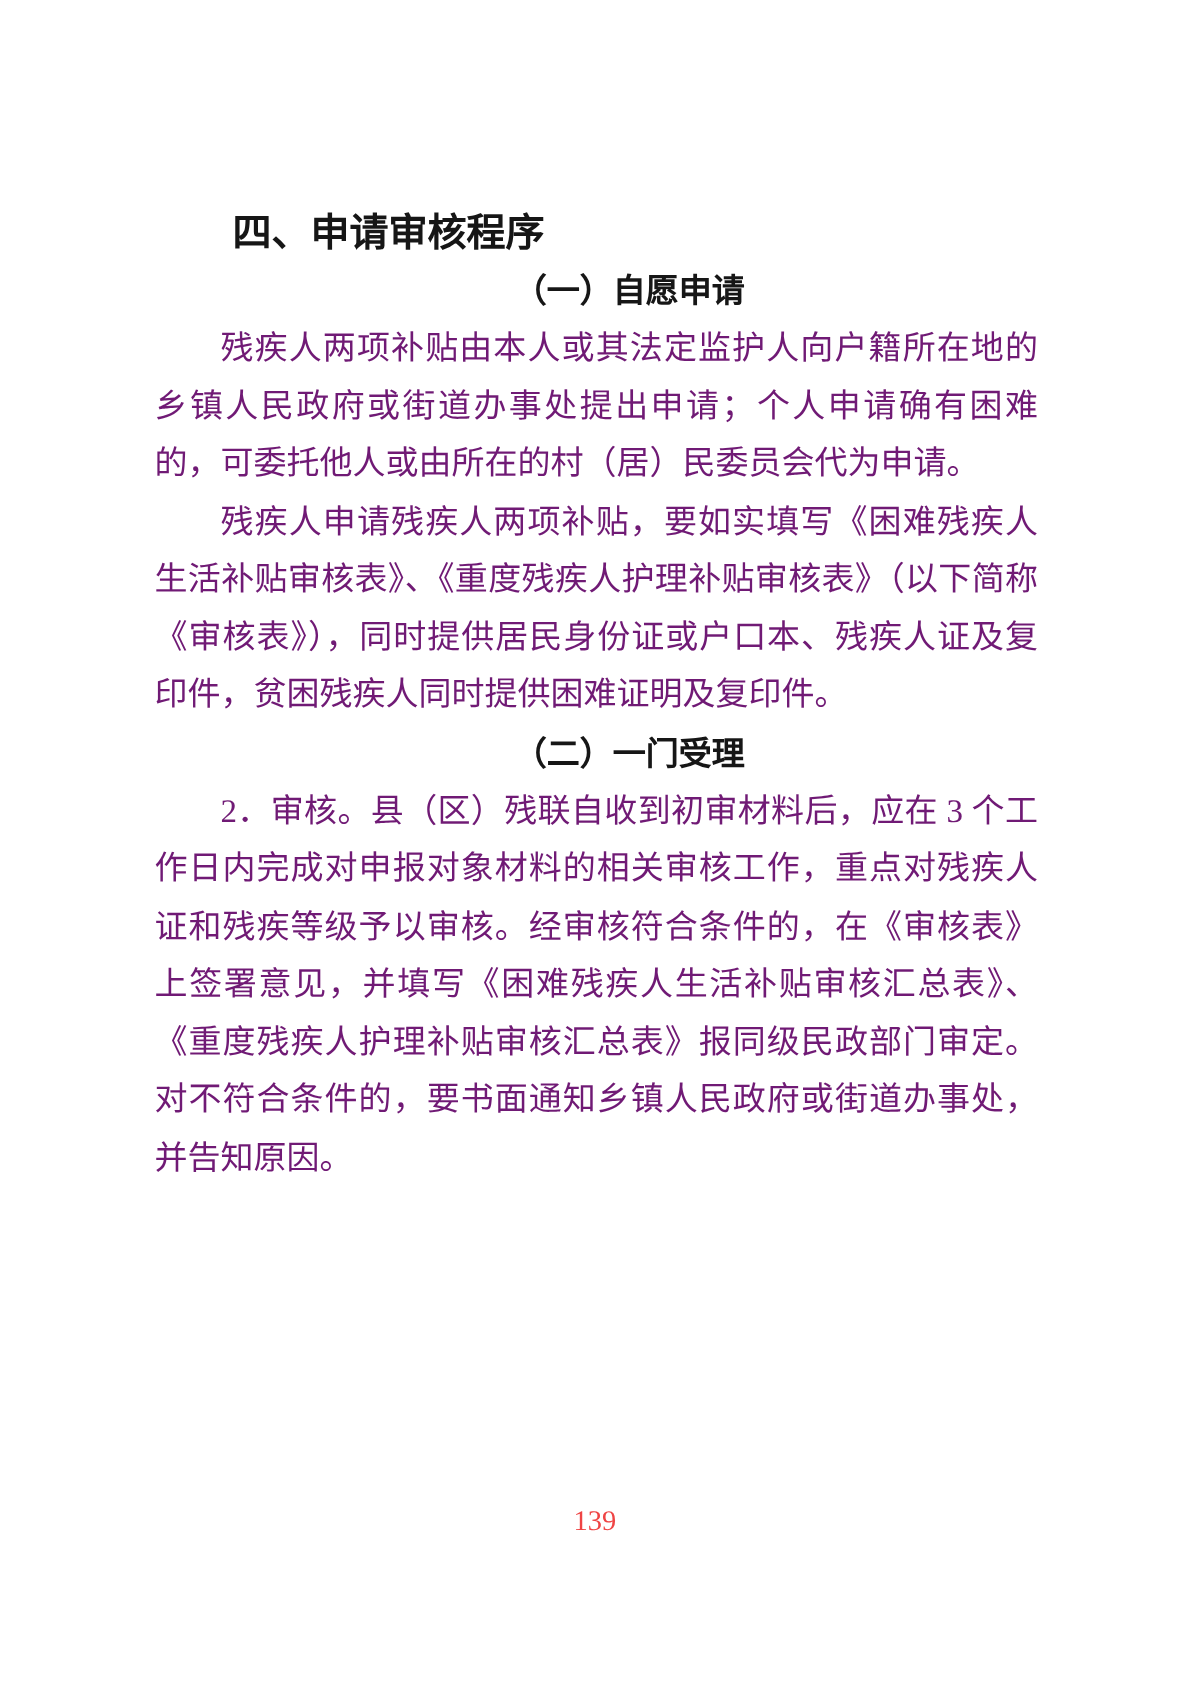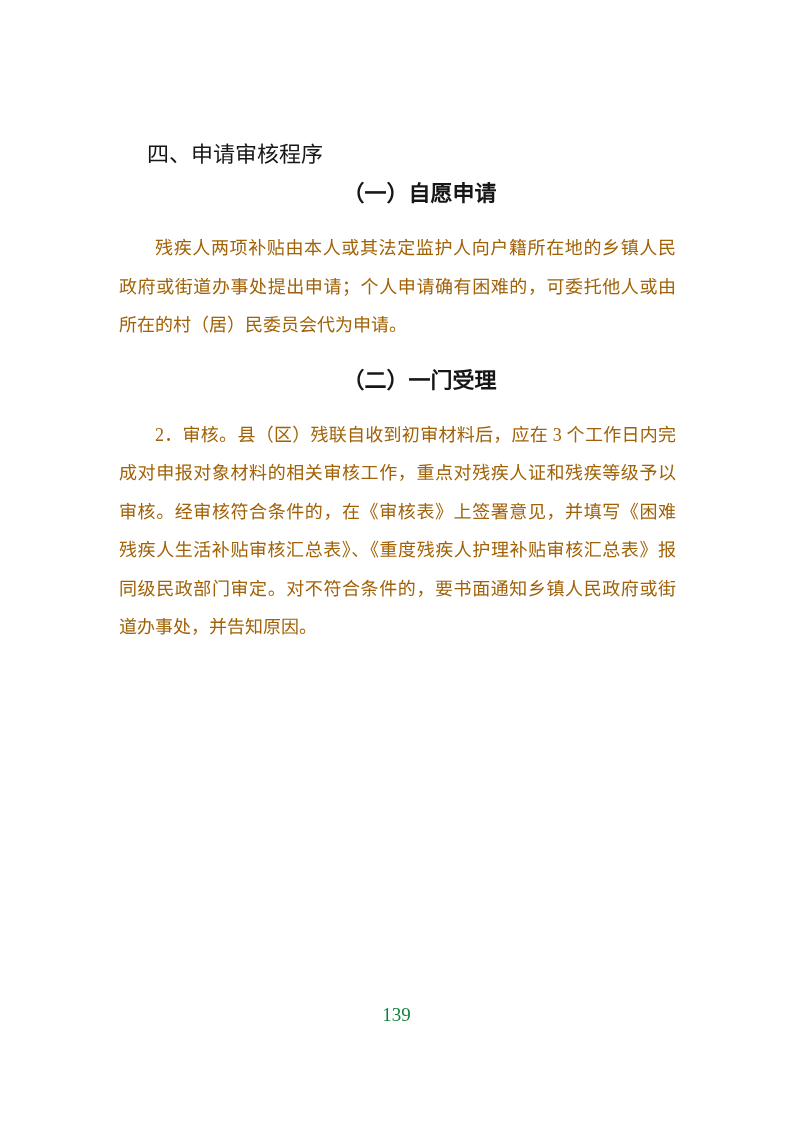--- a/index.html
+++ b/index.html
@@ -14,68 +14,69 @@
     margin: 0 auto;
     background: #ffffff;
     box-sizing: border-box;
     padding: 136px 101px 0 103px;
     color: #1c1c1c;
     overflow: hidden;
   }
   .main-heading {
     margin: 0;
     font-family: "Liberation Sans", "DejaVu Sans", sans-serif;
-    font-weight: normal;
-    font-size: 22px;
+    font-weight: bold;
+    font-size: 26px;
     line-height: 38px;
     text-indent: 2em;
     color: #161616;
   }
   .sub-heading {
     margin: 0;
     font-family: "Liberation Serif", "DejaVu Serif", serif;
     font-weight: bold;
     font-size: 22px;
     line-height: 39px;
     text-indent: 2em;
     color: #161616;
     text-align: center;
   }
   .body-para {
-    margin: 16px;
+    margin: 0;
     font-family: "Liberation Serif", "DejaVu Serif", serif;
-    font-size: 18px;
+    font-size: 22px;
     line-height: 38.5px;
     text-align: justify;
     text-justify: inter-ideograph;
     text-indent: 2em;
-    color: #a16207;
+    color: #701a75;
   }
   .page-number {
     position: absolute;
     left: 0;
     right: 0;
     top: 1003px;
     text-align: center;
     font-family: "Liberation Serif", "DejaVu Serif", serif;
     font-size: 19px;
     line-height: 24px;
-    color: #15803d;
+    color: #ef4444;
   }
 </style>
 </head>
 <body>
 
 <div class="page">
   <h1 class="main-heading">四、申请审核程序</h1>
 
   <h2 class="sub-heading">（一）自愿申请</h2>
 
   <p class="body-para">残疾人两项补贴由本人或其法定监护人向户籍所在地的乡镇人民政府或街道办事处提出申请；个人申请确有困难的，可委托他人或由所在的村（居）民委员会代为申请。</p>
 
+  <p class="body-para">残疾人申请残疾人两项补贴，要如实填写《困难残疾人生活补贴审核表》、《重度残疾人护理补贴审核表》（以下简称《审核表》），同时提供居民身份证或户口本、残疾人证及复印件，贫困残疾人同时提供困难证明及复印件。</p>
 
   <h2 class="sub-heading">（二）一门受理</h2>
 
 
   <p class="body-para">2．审核。县（区）残联自收到初审材料后，应在 3 个工作日内完成对申报对象材料的相关审核工作，重点对残疾人证和残疾等级予以审核。经审核符合条件的，在《审核表》上签署意见，并填写《困难残疾人生活补贴审核汇总表》、《重度残疾人护理补贴审核汇总表》报同级民政部门审定。对不符合条件的，要书面通知乡镇人民政府或街道办事处，并告知原因。</p>
 
 
   <div class="page-number">139</div>
 </div>
 

